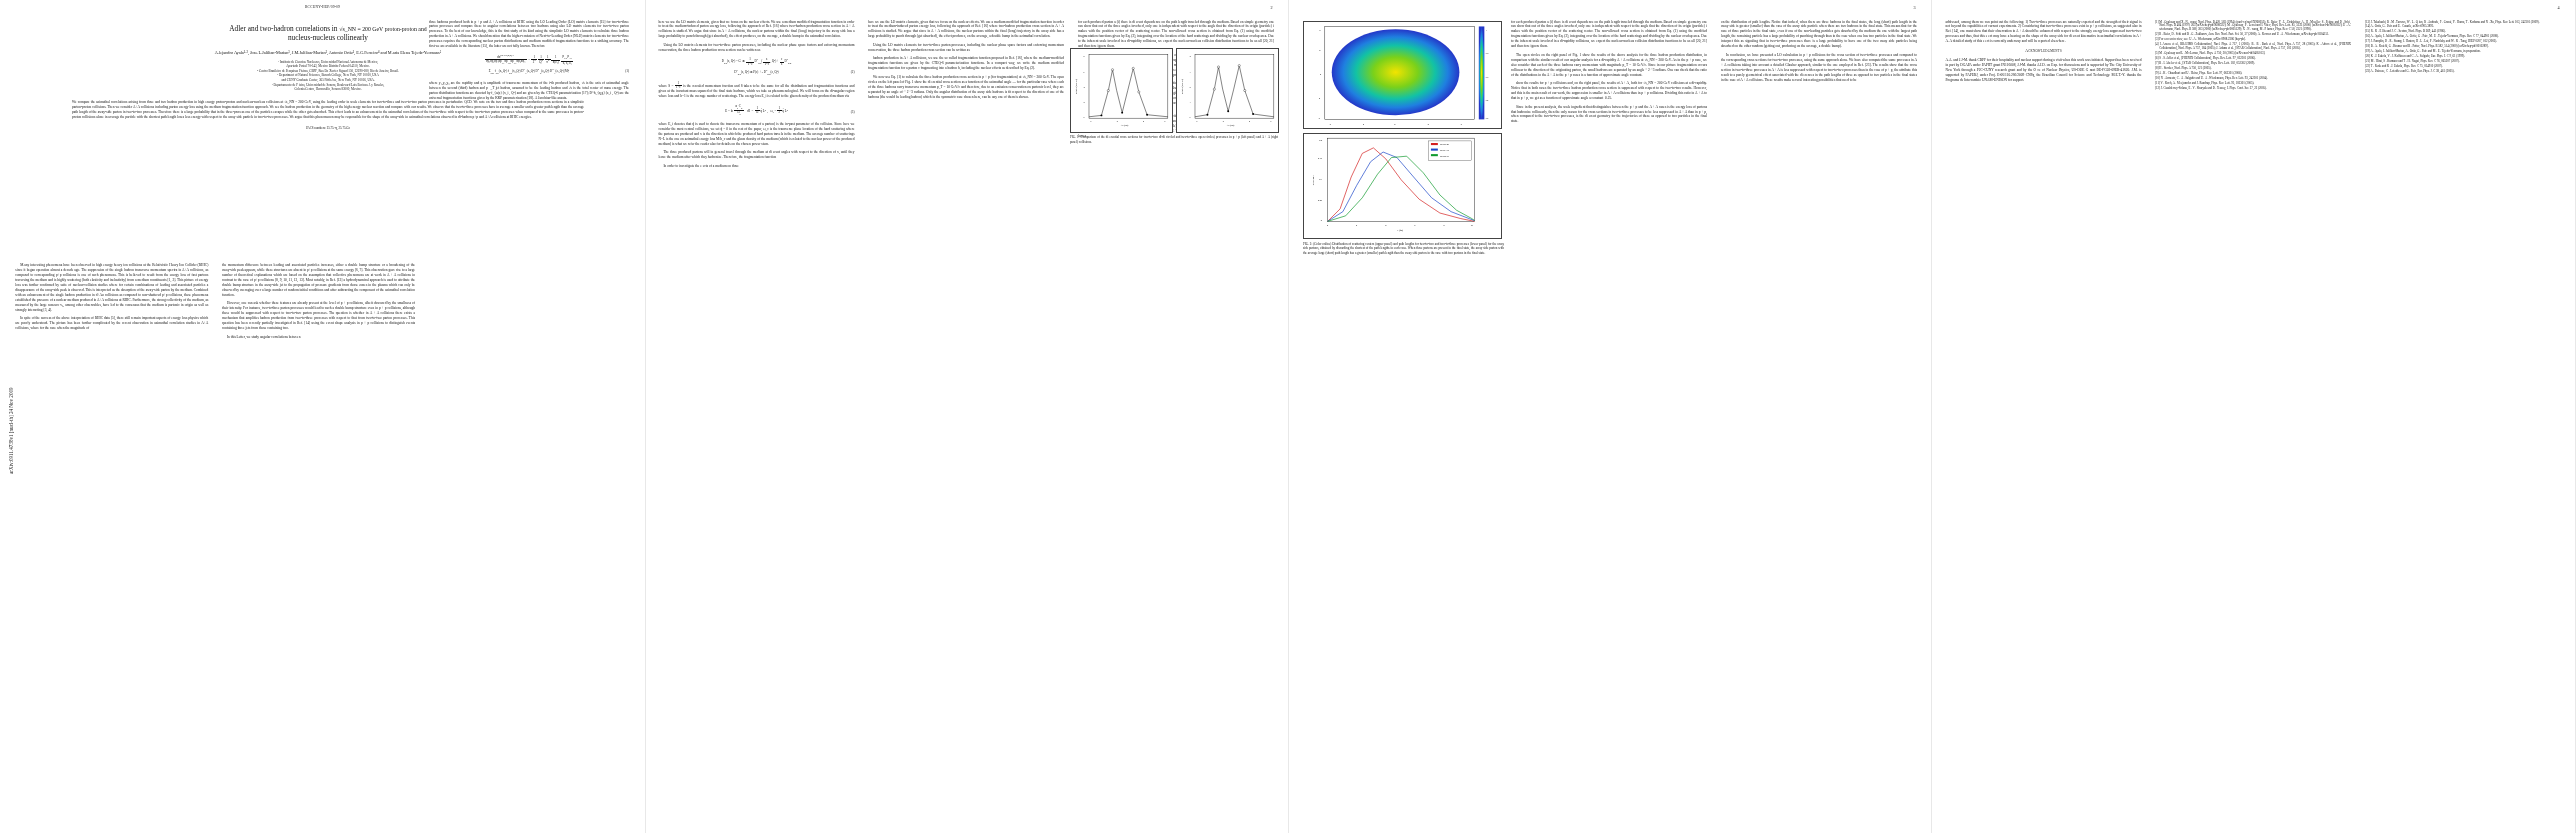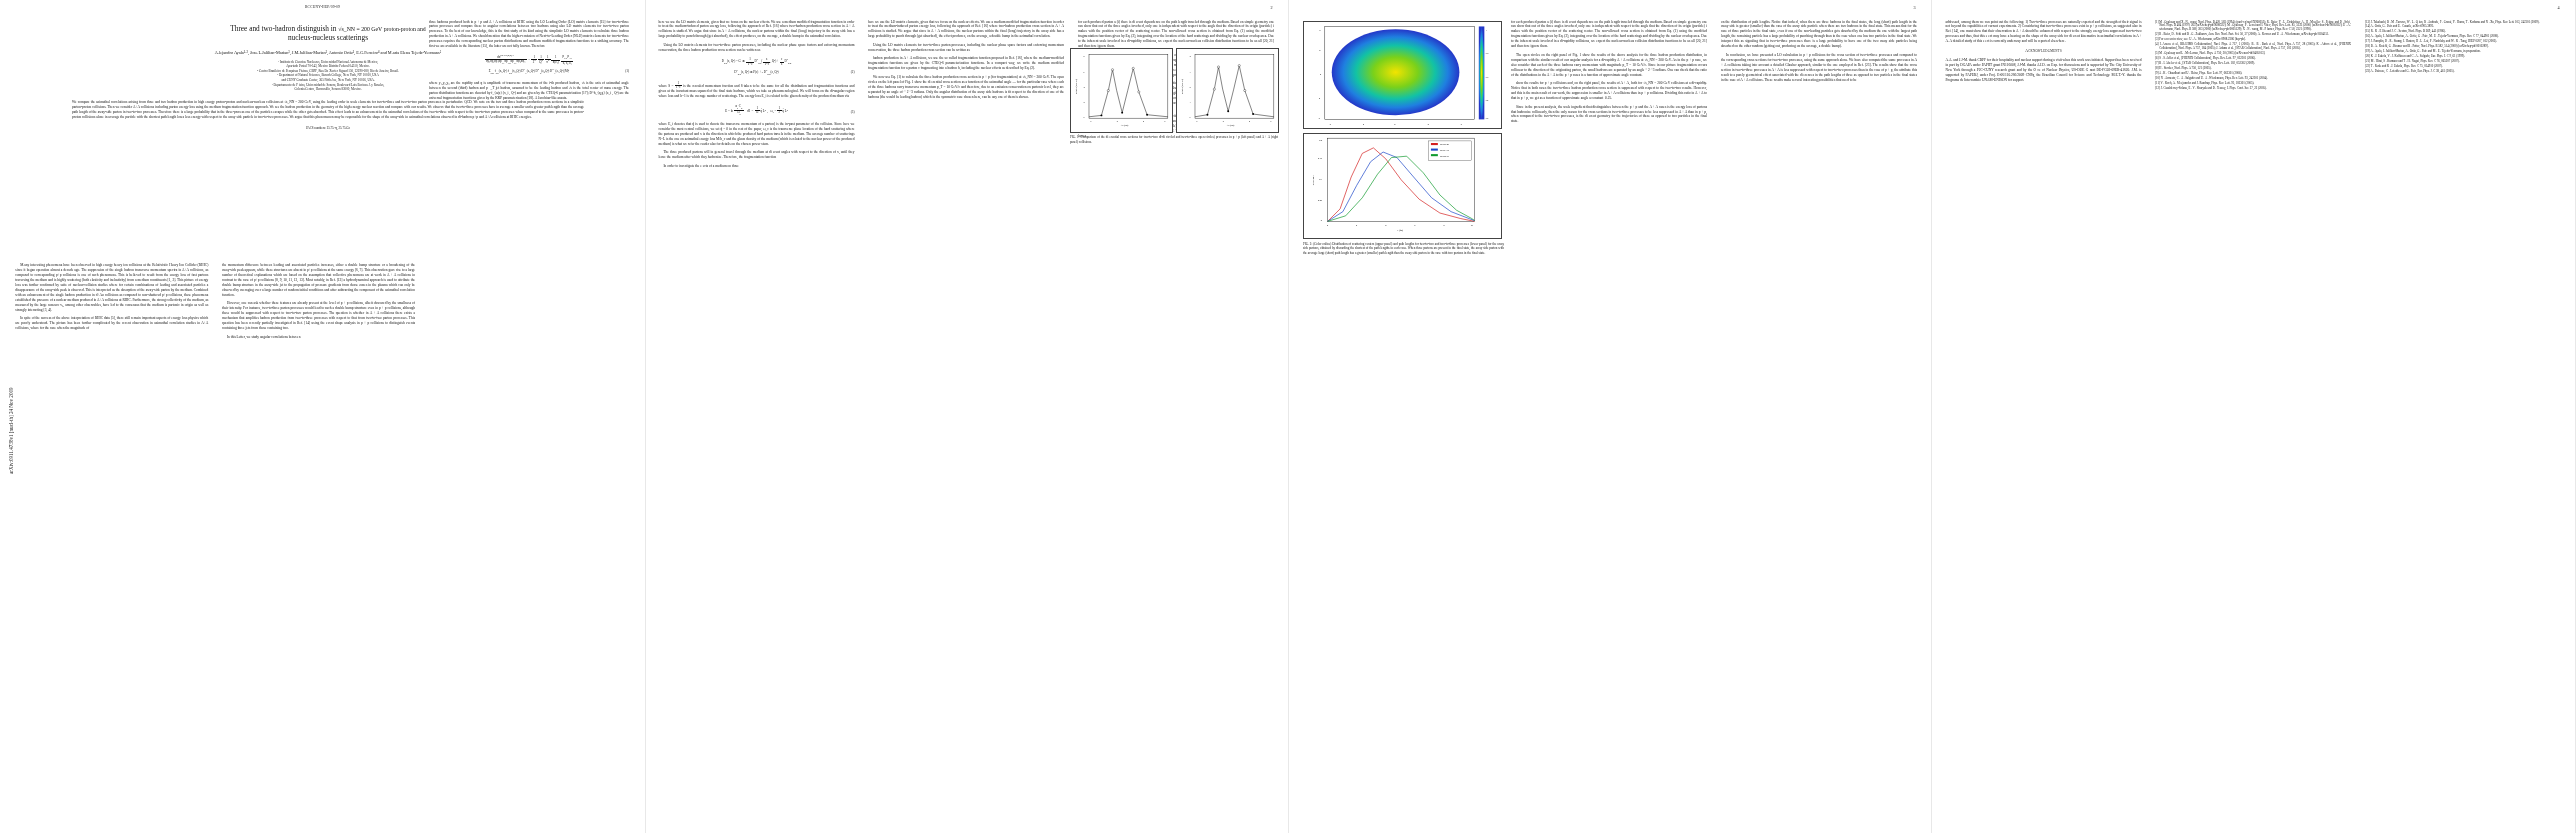--- a/index.html
+++ b/index.html
@@ -38,23 +38,23 @@
 
 <div class="page" id="p1">
   <div class="pg-head">BCCUNY-HEP/09-09</div>
 
   <div class="spine">
     <span>arXiv:0911.4738v1  [nucl-th]  24 Nov 2009</span>
   </div>
 
   <div style="position:absolute;left:36px;top:23.6px;width:584px;">
     <div class="title">
-      <span>Three and two-hadron distinguish in</span>
+      <span>Adler and two-hadron correlations in</span>
       <span style="font-size:5.8px;">√s_NN = 200 GeV proton-proton and</span><br>
-      <span>nucleus-nucleus scatterings</span>
+      <span>nucleus-nucleus collinearly</span>
     </div>
     <div class="authors">A.lejandro Ayala¹·², Jose.L.Jalilian-Marian³, J.M.Jalilian-Marian³, Antonio Ortiz¹, E.G.Ferreiro⁴ and M.aria Elena Tejeda-Yeomans⁵</div>
     <div class="affil">¹ Instituto de Ciencias Nucleares, Universidad Nacional Autonoma de Mexico,</div>
     <div class="affil" style="margin-top:0">Apartado Postal 70-543, Mexico Distrito Federal 04510, Mexico.</div>
     <div class="affil" style="margin-top:0">² Centro Brasileiro de Pesquisas Fisicas, CBPF, Rua Dr. Xavier Sigaud 150, 22290-180, Rio de Janeiro, Brazil.</div>
     <div class="affil" style="margin-top:0">³ Department of Natural Sciences, Baruch College, New York, NY 10010, USA</div>
     <div class="affil" style="margin-top:0">and CUNY Graduate Center, 365 Fifth Ave, New York, NY 10016, USA.</div>
     <div class="affil" style="margin-top:0">⁴ Departamento de F isica, Universidad de Sonora, Boulevard Luis Encinas J. y Rosales,</div>
     <div class="affil" style="margin-top:0">Colonia Centro, Hermosillo, Sonora 83000, Mexico.</div>
     <div class="abstract">We compare the azimuthal correlations arising from three and two hadron production in high energy proton-proton and nucleus-nucleus collisions at √s_NN = 200 GeV, using the leading order in scale elements for two-to-three and two-to-two parton processes in perturbative QCD. We note on the two and three hadron production cross sections in a simplistic parton-proton collisions. Then we consider A+A collisions including parton energy loss using the medium fragmentation function approach. We see the hadron production in the geometry of the high energy nuclear reaction and compare with our results. We observe that the two-to-three processes have in average a smaller and a greater path length than the average path length of the away-side parton in two-to-two processes. Therefore there is a large probability that in the three-process one of the particles escapes while the other gets absorbed. This effect leads to an enhancement in the azimuthal correlations of the two-to-three with respect to the two-to-two parton processes when compared to the same processes in proton-proton collisions alone in average the particle with the shortest path length loses less energy with respect to the away side particle in two-to-two processes. We argue that this phenomenon may be responsible for the shape of the away-side in azimuthal correlations observed in di-hadron p+p and A+A collisions at RHIC energies.</div>

